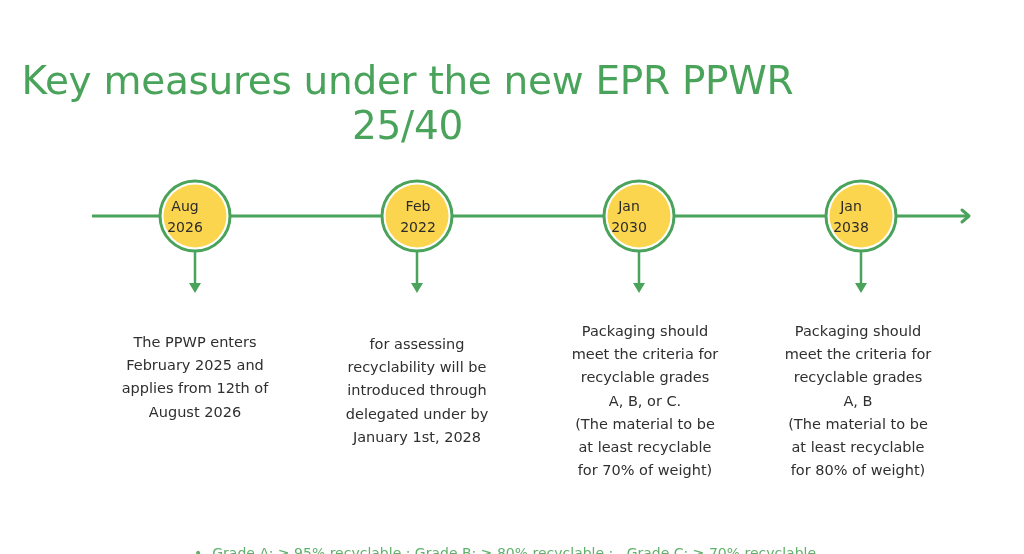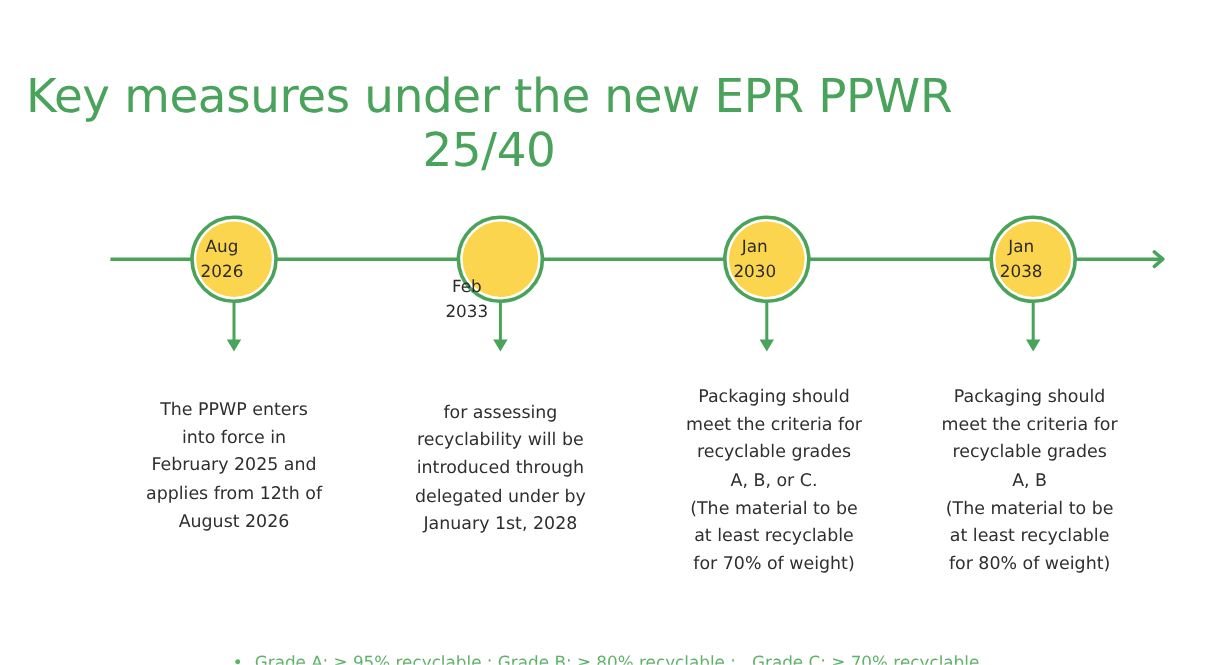--- a/index.html
+++ b/index.html
@@ -53,36 +53,35 @@
     <circle cx="861" cy="216" r="31.5" fill="#fbd54e"></circle>
     <line x1="861" y1="252" x2="861" y2="284" stroke="#4aa35a" stroke-width="2.5"></line>
     <polygon points="855,283 867,283 861,293" fill="#4aa35a"></polygon>
   </g>
 </svg>
 
 <div class="date-label" style="left:159px; top:196px;">
   <div>Aug</div>
   <div>2026</div>
 </div>
-<div class="date-label" style="left:363px; top:196px;margin-top:33px;">
+<div class="date-label" style="left:392px; top:196px;">
   <div>Feb</div>
-  <div>2033</div>
+  <div>2022</div>
 </div>
 <div class="date-label" style="left:603px; top:196px;">
   <div>Jan</div>
   <div>2030</div>
 </div>
 <div class="date-label" style="left:825px; top:196px;">
   <div>Jan</div>
   <div>2038</div>
 </div>
 
 <div class="desc" style="left:95px; top:331px;text-align:center;">
   <div>The PPWP enters</div>
-  <div>into force in</div>
   <div>February 2025 and</div>
   <div>applies from 12th of</div>
   <div>August 2026</div>
 </div>
 <div class="desc" style="left:317px; top:333px;">
   <div>for assessing</div>
   <div>recyclability will be</div>
   <div>introduced through</div>
   <div>delegated under by</div>
   <div>January 1st, 2028</div>

